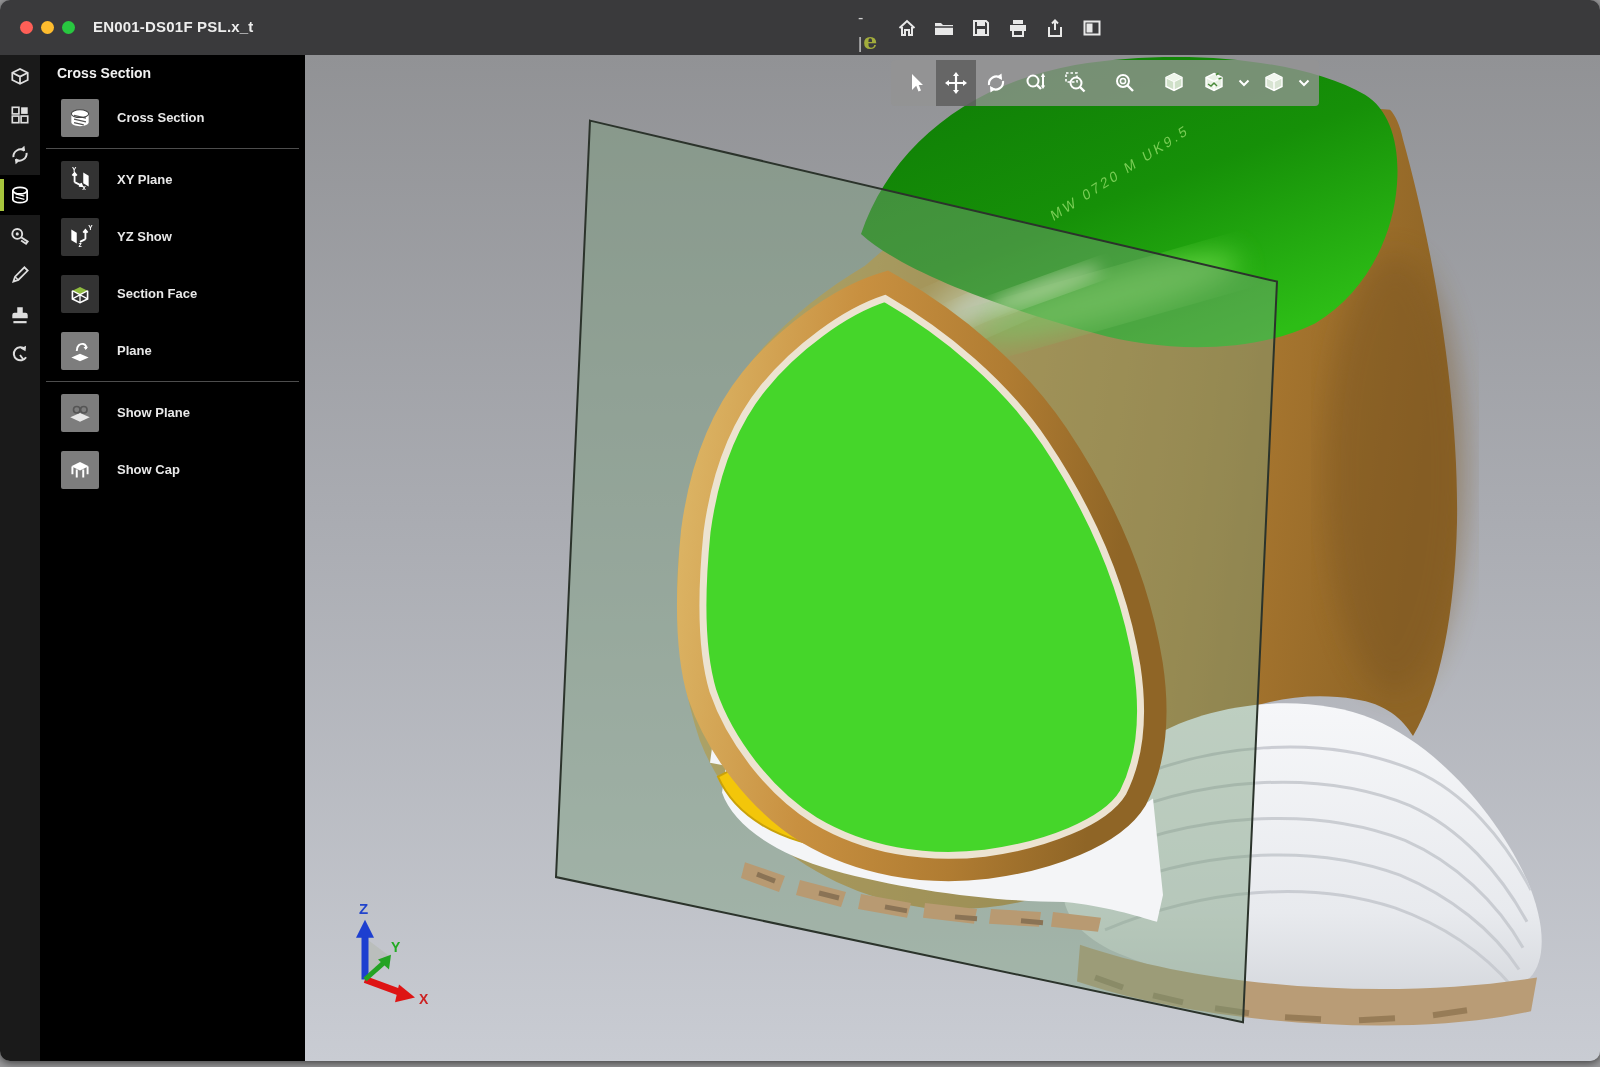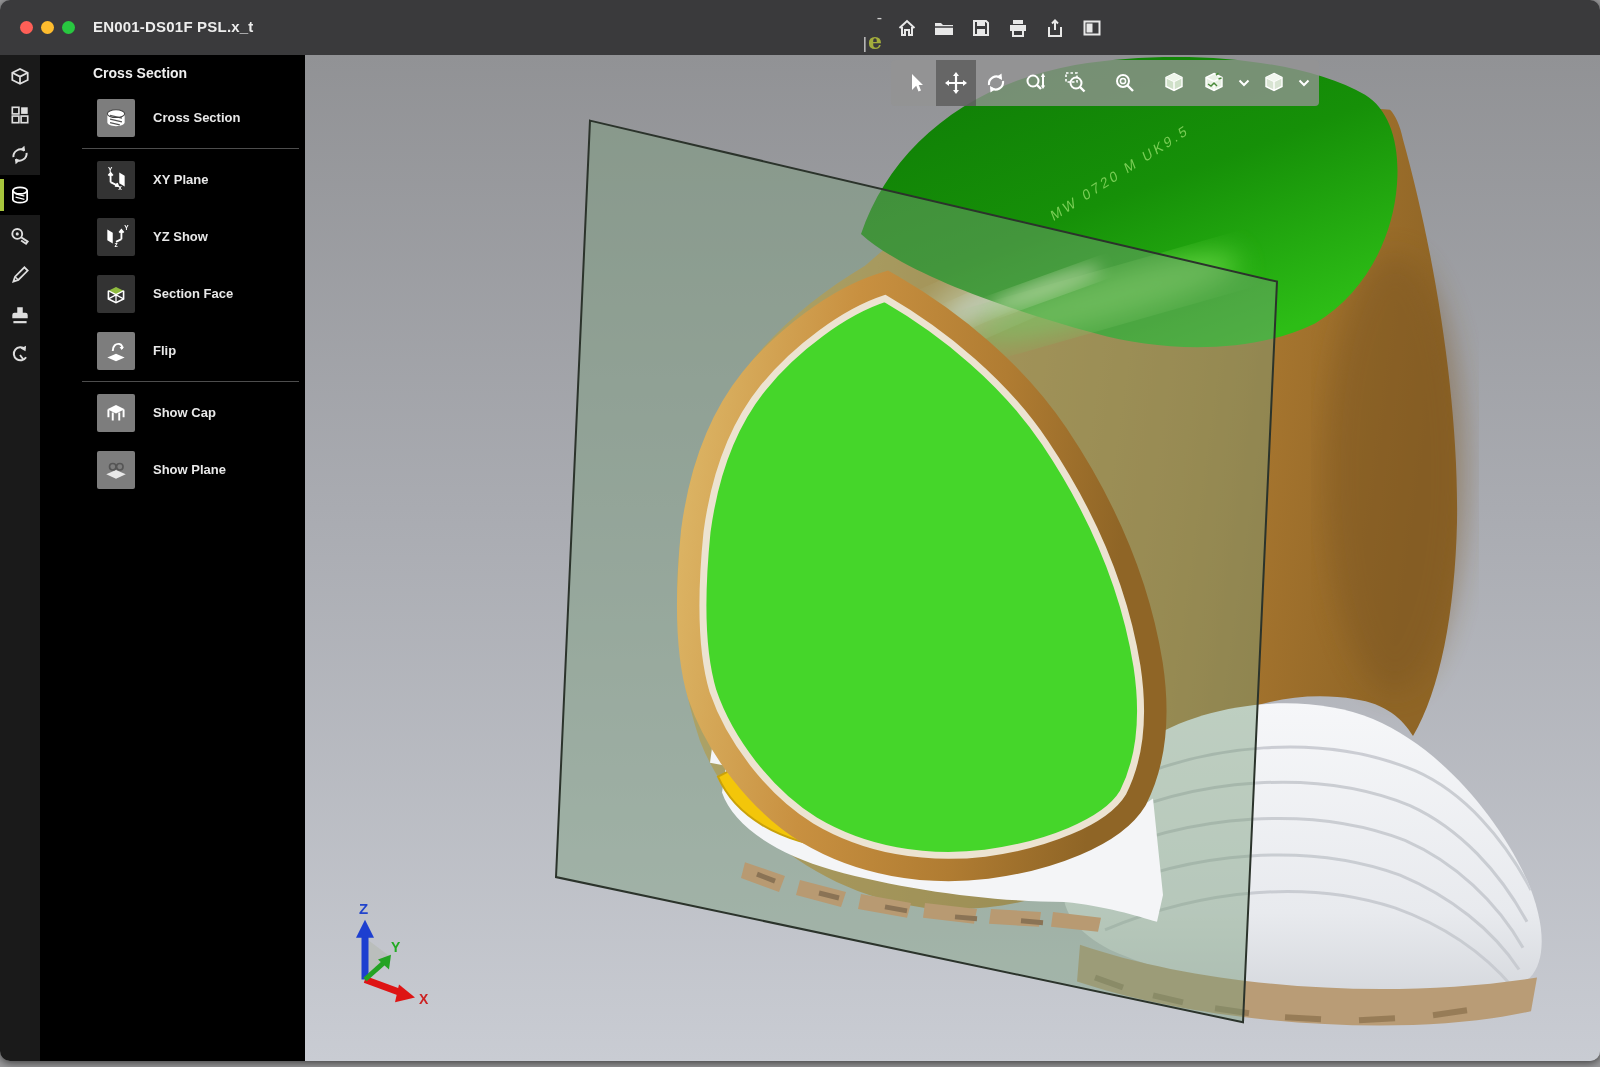--- a/index.html
+++ b/index.html
@@ -1,36 +1,36 @@
 <!DOCTYPE html>
 <html style="--accent: #a6c43c;"><head>
 <meta charset="utf-8">
 <style>
   * { margin:0; padding:0; box-sizing:border-box; }
   html,body { width:1600px; height:1067px; background:#9a9a9c; font-family:"Liberation Sans", sans-serif; overflow:hidden; }
   #window { position:absolute; left:0; top:0; width:1600px; height:1061px; border-radius:10px; overflow:hidden; box-shadow:0 2px 8px rgba(0,0,0,.6); }
   
-  #titlebar { position:absolute; left:0; top:0; width:100%; height:55px; background:#3a3a3c;text-align:right; }
+  #titlebar { position:absolute; left:0; top:0; width:100%; height:55px; background:#3a3a3c; }
   .tl-dot { position:absolute; top:21px; width:13px; height:13px; border-radius:50%; }
   #dot-close{ left:20px; background:#ff5f57; }
   #dot-min{ left:41px; background:#febc2e; }
   #dot-zoom{ left:62px; background:#28c840; }
   #win-title { position:absolute; left:93px; top:18px; font-size:15px; font-weight:bold; color:#ededed; letter-spacing:.2px; }
   #title-tools { position:absolute; left:858px; top:0; height:55px; display:flex; align-items:center; gap:13px; }
   .ttool { width:24px; height:24px; display:flex; align-items:center; justify-content:center; color:#e8e8e8; }
   .ttool svg { display:block; }
   #logo-e { font-size:22px; font-weight:bold; color:#a3ad3c; font-family:"DejaVu Serif", serif; }
   #logo-e .caret { color:#cfcfcf; font-weight:normal; font-size:16px; margin-right:1px; font-family:"Liberation Sans",sans-serif; }
   
   #iconstrip { position:absolute; left:0; top:55px; width:40px; height:1006px; background:#1a1a1a; }
   .strip-item { position:relative; width:40px; height:40px; display:flex; align-items:center; justify-content:center; color:#dedede; }
   .strip-item.active { background:#000; color:#fff; }
   .strip-item.active::before { content:""; position:absolute; left:0; top:4px; bottom:4px; width:4px; background:var(--accent,#a6c43c); }
   
-  #panel { position:absolute; left:40px; top:55px; width:265px; height:1006px; background:#000;padding-left:36px; }
+  #panel { position:absolute; left:40px; top:55px; width:265px; height:1006px; background:#000; }
   #panel-title { margin:10px 0 8px 17px; font-size:14px; font-weight:bold; color:#f0f0f0; }
   .p-row { display:flex; align-items:center; height:57px; padding-left:21px; }
   .p-icon { width:38px; height:38px; border-radius:2px; background:#333333; display:flex; align-items:center; justify-content:center; flex:0 0 auto; }
   .p-row.toggled .p-icon { background:#7d7d7d; }
   .p-label { margin-left:18px; font-size:13px; font-weight:bold; color:#e8e8e8; }
   .p-divider { height:1px; background:#4d4d4d; margin:2px 6px 2px 6px; }
   
   #viewport { position:absolute; left:305px; top:55px; width:1295px; height:1006px; background:linear-gradient(#919295 0%, #a9abb1 45%, #c9ccd3 100%); }
   #scene { position:absolute; left:0; top:0; }
   
@@ -207,45 +207,45 @@
     </div>
 
     <div class="p-row toggled">
       <div class="p-icon">
         <svg class="glyph" width="26" height="26" viewBox="0 0 24 24">
             <path d="M12,14.5 L20,18 L12,21.5 L4,18 Z" fill="#fff"></path>
             <path d="M9,12 c0,-5 3,-7 6,-6.5 c2.5,.5 3,2.5 2.5,4.5" fill="none" stroke="#fff" stroke-width="1.8"></path>
             <path d="M19.5,8 L17.2,11 L15.3,8.4 Z" fill="#fff"></path>
           </svg>
       </div>
-      <div class="p-label">Flip</div>
+      <div class="p-label">Plane</div>
     </div>
     <div class="p-divider"></div>
 
-
-    <div class="p-row toggled">
-      <div class="p-icon">
-        <svg class="glyph" width="26" height="26" viewBox="0 0 24 24">
-            <path d="M12,4.5 L20,8.5 L12,12.5 L4,8.5 Z" fill="#fff"></path>
-            <path d="M5,9 V16 M19,9 V16 M9,11.5 V19 M15,11.5 V19" stroke="#fff" stroke-width="1.8"></path>
-          </svg>
-      </div>
-      <div class="p-label">Show Cap</div>
-    </div>
 
     <div class="p-row toggled">
       <div class="p-icon">
         <svg class="glyph" width="26" height="26" viewBox="0 0 24 24">
             <path d="M12,12 L21,16 L12,20 L3,16 Z" fill="#e8e8e8"></path>
             <circle cx="9" cy="9" r="3" fill="none" stroke="#555" stroke-width="1.5"></circle>
             <circle cx="15.5" cy="9" r="3" fill="none" stroke="#555" stroke-width="1.5"></circle>
             <path d="M12,9 q0,-1.5 1,-1.5" fill="none" stroke="#555" stroke-width="1.3"></path>
           </svg>
       </div>
       <div class="p-label">Show Plane</div>
+    </div>
+
+    <div class="p-row toggled">
+      <div class="p-icon">
+        <svg class="glyph" width="26" height="26" viewBox="0 0 24 24">
+            <path d="M12,4.5 L20,8.5 L12,12.5 L4,8.5 Z" fill="#fff"></path>
+            <path d="M5,9 V16 M19,9 V16 M9,11.5 V19 M15,11.5 V19" stroke="#fff" stroke-width="1.8"></path>
+          </svg>
+      </div>
+      <div class="p-label">Show Cap</div>
     </div>
   </div>
 
   <div id="viewport">
 
     <svg id="scene" width="1295" height="1006" viewBox="0 0 1295 1012" preserveAspectRatio="none">
       <defs>
         <linearGradient id="bodyGrad" x1="0" y1="0" x2="1" y2="0.15">
           <stop offset="0" stop-color="#dcb464"></stop>
             <stop offset="0.35" stop-color="#c89040"></stop>

